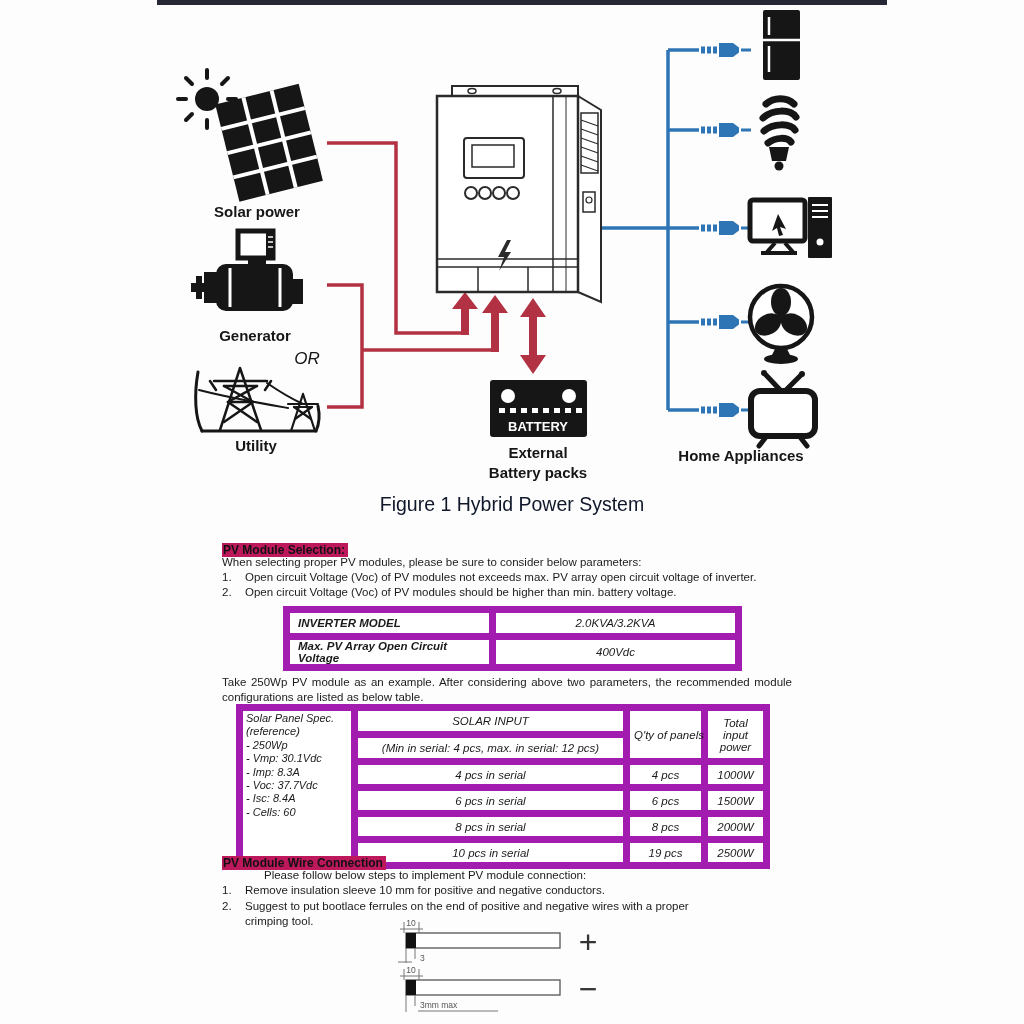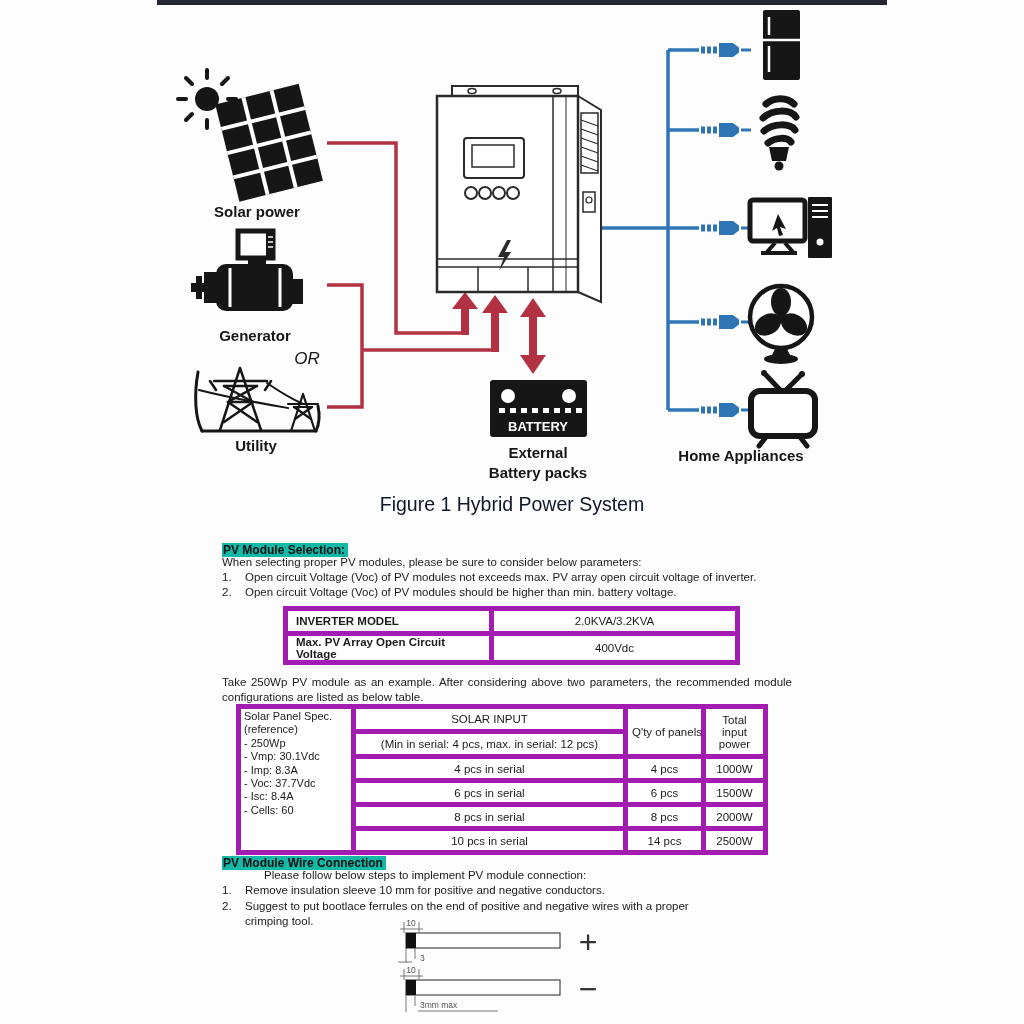--- a/index.html
+++ b/index.html
@@ -4,27 +4,27 @@
 <style>
   html,body{margin:0;padding:0;}
   body{
     width:1024px;height:1024px;position:relative;background:#fdfdfd;
     font-family:"Liberation Sans",sans-serif;color:#1e1e1e;overflow:hidden;
   }
   .abs{position:absolute;}
   #top-bar{left:157px;top:0;width:730px;height:5px;background:#262836;}
   #diagram-svg{left:0;top:0;}
   #caption{left:6px;top:493px;width:1012px;text-align:center;font-size:19.5px;color:#0f172a;}
-  .sec-head{font-size:12px;font-weight:bold;background:#14b8a6;padding:0 3px 0 1px;color:#111;}
+  .sec-head{font-size:12px;font-weight:bold;background:#be185d;padding:0 3px 0 1px;color:#111;}
   .body-txt{font-size:11.5px;color:#1b1b1b;}
   .li-row{display:flex;}
   .li-num{width:23px;flex:0 0 23px;}
   .li-text{flex:1;}
   table{border-collapse:collapse;table-layout:fixed;font-size:11.5px;color:#1b1b1b;}
-  td{border:5px solid #a21caf;padding:0 4px;background:#fff;}
+  td{border:7px solid #a21caf;padding:0 4px;background:#fff;font-style:italic;}
   #inverter-table{width:452px;}
   #inverter-table td{height:20px;}
   #inverter-table td.lbl{font-weight:bold;padding-left:8px;}
   #inverter-table td.val{text-align:center;}
   #config-table{width:527px;}
   #config-table td{text-align:center;height:19px;}
   #config-table td.spec{text-align:left;vertical-align:top;padding:1px 13px 0 3px;font-size:11px;line-height:13.4px;}
   #config-table td.hdr{height:20px;margin-top:15px;}
   .nowrap{white-space:nowrap;}
   .just{text-align:justify;}
@@ -336,21 +336,21 @@
     <td>6 pcs</td>
     <td>1500W</td>
   </tr>
   <tr>
     <td>8 pcs in serial</td>
     <td>8 pcs</td>
     <td>2000W</td>
   </tr>
   <tr>
     <td>10 pcs in serial</td>
-    <td>14 pcs</td>
+    <td>19 pcs</td>
     <td>2500W</td>
   </tr>
 </tbody>
   </table>
 
 <div class="abs" style="left:222px;top:853px;">
   <span class="sec-head">PV Module Wire Connection</span>
 </div>
 <div class="abs body-txt" style="left:218px;top:869px;margin-left:46px;">Please follow below steps to implement PV module connection:</div>
 <div class="abs body-txt li-row" style="left:222px;top:884px;width:580px;">

